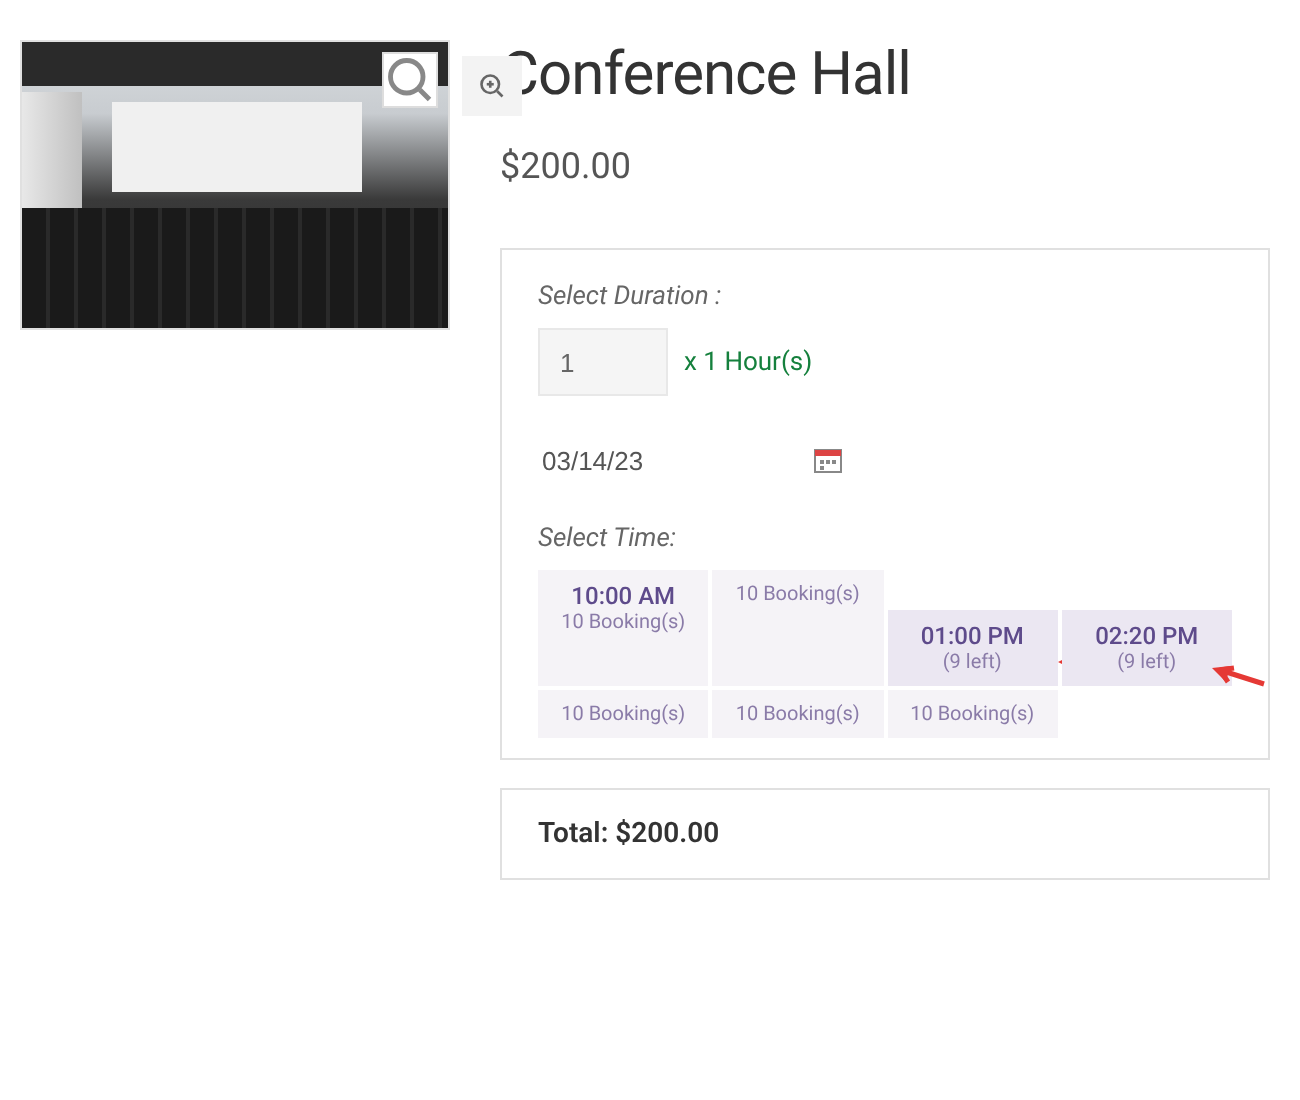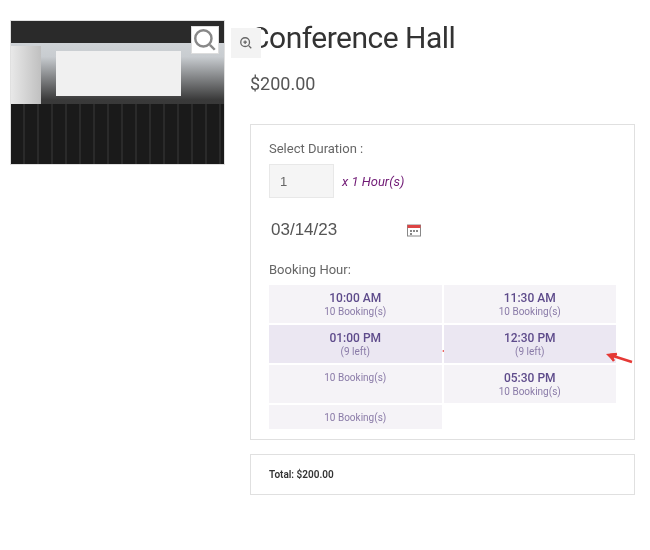--- a/index.html
+++ b/index.html
@@ -11,36 +11,36 @@
     .product-image { width: 215px; height: 145px; background: linear-gradient(180deg, #d9dde0 0%, #c8ccd0 25%, #3a3a3a 55%, #222 100%); border: 1px solid #e0e0e0; position: relative; overflow: hidden; }
     .ceiling { position: absolute; top: 0; left: 0; right: 0; height: 22px; background: #2a2a2a; }
     .screen { position: absolute; top: 30px; left: 45px; width: 125px; height: 45px; background: #f0f0f0; }
     .chairs { position: absolute; bottom: 0; left: 0; right: 0; height: 60px; background: repeating-linear-gradient(90deg, #1a1a1a 0, #1a1a1a 12px, #2a2a2a 12px, #2a2a2a 14px); }
     .windows-left { position: absolute; top: 25px; left: 0; width: 30px; height: 60px; background: linear-gradient(90deg, #e8e8e8, #c0c0c0); }
     .zoom-badge { position: absolute; top: 5px; right: 5px; width: 28px; height: 28px; background: #fff; border: 1px solid #ddd; display: flex; align-items: center; justify-content: center; color: #888; }
     .zoom-external { position: absolute; top: 8px; right: -36px; width: 30px; height: 30px; background: #f3f3f3; display: flex; align-items: center; justify-content: center; color: #666; }
     .title { font-size: 30px; font-weight: 400; color: #333; margin-bottom: 18px; letter-spacing: -0.5px; }
     .price { font-size: 18px; color: #555; margin-bottom: 30px; }
     .booking-box { border: 1px solid #e0e0e0; padding: 16px 18px 10px; background: #fff; }
-    .field-label { font-size: 13px; color: #666; margin-bottom: 8px; }
+    .field-label { font-size: 13px; color: #666; margin-bottom: 8px; font-style: italic; }
     .duration-row { display: flex; align-items: center; gap: 8px; margin-bottom: 18px; }
     .duration-input { width: 65px; height: 34px; background: #f5f5f5; border: 1px solid #e8e8e8; padding: 0 10px; font-size: 13px; color: #666; }
-    .duration-suffix { font-size: 13px; color: #701a75; font-style: italic; }
+    .duration-suffix { font-size: 13px; color: #15803d; }
     .date-row { display: flex; align-items: center; gap: 12px; margin-bottom: 18px; }
-    .date-input { width: 125px; height: 28px; border: none; font-size: 17px; color: #555; padding: 0 2px; }
+    .date-input { width: 125px; height: 28px; border: none; font-size: 13px; color: #555; padding: 0 2px; }
     .cal-icon { width: 16px; height: 16px; display: inline-block; position: relative; }
     .cal-icon svg { width: 16px; height: 16px; }
-    .slots-grid { display: grid; grid-template-columns: repeat(2, 1fr); gap: 2px; }
+    .slots-grid { display: grid; grid-template-columns: repeat(4, 1fr); gap: 2px; }
     .slot { background: #f5f3f7; padding: 6px 4px; text-align: center; cursor: pointer; position: relative; }
     .slot-time { font-size: 12px; color: #5e4b8b; font-weight: 500; }
     .slot-sub { font-size: 10px; color: #8a7ba8; margin-top: 1px; }
-    .slot.highlight { background: #ebe7f2; }
+    .slot.highlight { background: #ebe7f2; margin-top: 20px; }
     .arrow { position: absolute; pointer-events: none; }
     .arrow svg { width: 32px; height: 14px; }
-    .total-box { border: 1px solid #e0e0e0; padding: 14px 18px; margin-top: 14px; font-size: 10px; }
+    .total-box { border: 1px solid #e0e0e0; padding: 14px 18px; margin-top: 14px; font-size: 14px; }
     .total-box strong { font-weight: 600; color: #333; }
   </style>
 </head>
 <body>
 
 <div class="container">
   <div class="left-col">
     <div class="image-wrap">
       <div class="product-image">
         <div class="ceiling"></div>
@@ -83,51 +83,49 @@
               <rect x="1.5" y="3" width="13" height="11" fill="#fff" stroke="#888"></rect>
               <rect x="1.5" y="3" width="13" height="3" fill="#d44"></rect>
               <rect x="4" y="8" width="2" height="2" fill="#888"></rect>
               <rect x="7" y="8" width="2" height="2" fill="#888"></rect>
               <rect x="10" y="8" width="2" height="2" fill="#888"></rect>
               <rect x="4" y="11" width="2" height="2" fill="#888"></rect>
             </svg>
         </span>
       </div>
 
-      <div class="field-label">Booking Hour:</div>
+      <div class="field-label">Select Time:</div>
       <div class="slots-grid" id="slots-grid">
           <div class="slot">
             <div class="slot-time">10:00 AM</div>
             <div class="slot-sub">10 Booking(s)</div>
           </div>
           <div class="slot">
-            <div class="slot-time">11:30 AM</div>
             <div class="slot-sub">10 Booking(s)</div>
           </div>
           <div class="slot highlight">
             <div class="slot-time">01:00 PM</div>
             <div class="slot-sub">(9 left)</div>
             <div class="arrow" style="right: -30px; top: 18px;"><svg viewBox="0 0 32 14">
                 <path d="M30 7 L6 7 M6 7 L12 2 M6 7 L12 12" stroke="#e53935" stroke-width="2.5" fill="none"></path>
                 <path d="M2 7 L10 3 L10 11 Z" fill="#e53935"></path>
               </svg></div>
           </div>
           <div class="slot highlight">
-            <div class="slot-time">12:30 PM</div>
+            <div class="slot-time">02:20 PM</div>
             <div class="slot-sub">(9 left)</div>
             <div class="arrow" style="right: -18px; bottom: -6px;"><svg viewBox="0 0 32 14">
                 <path d="M30 11 L8 4 M8 4 L15 3 M8 4 L12 10" stroke="#e53935" stroke-width="2.5" fill="none"></path>
                 <path d="M4 3 L13 2 L11 10 Z" fill="#e53935"></path>
               </svg></div>
           </div>
           <div class="slot">
             <div class="slot-sub">10 Booking(s)</div>
           </div>
           <div class="slot">
-            <div class="slot-time">05:30 PM</div>
             <div class="slot-sub">10 Booking(s)</div>
           </div>
           <div class="slot">
             <div class="slot-sub">10 Booking(s)</div>
           </div>
         </div>
     </div>
 
     <div class="total-box">
       <strong><span>Total:</span> <span>$200.00</span></strong>

